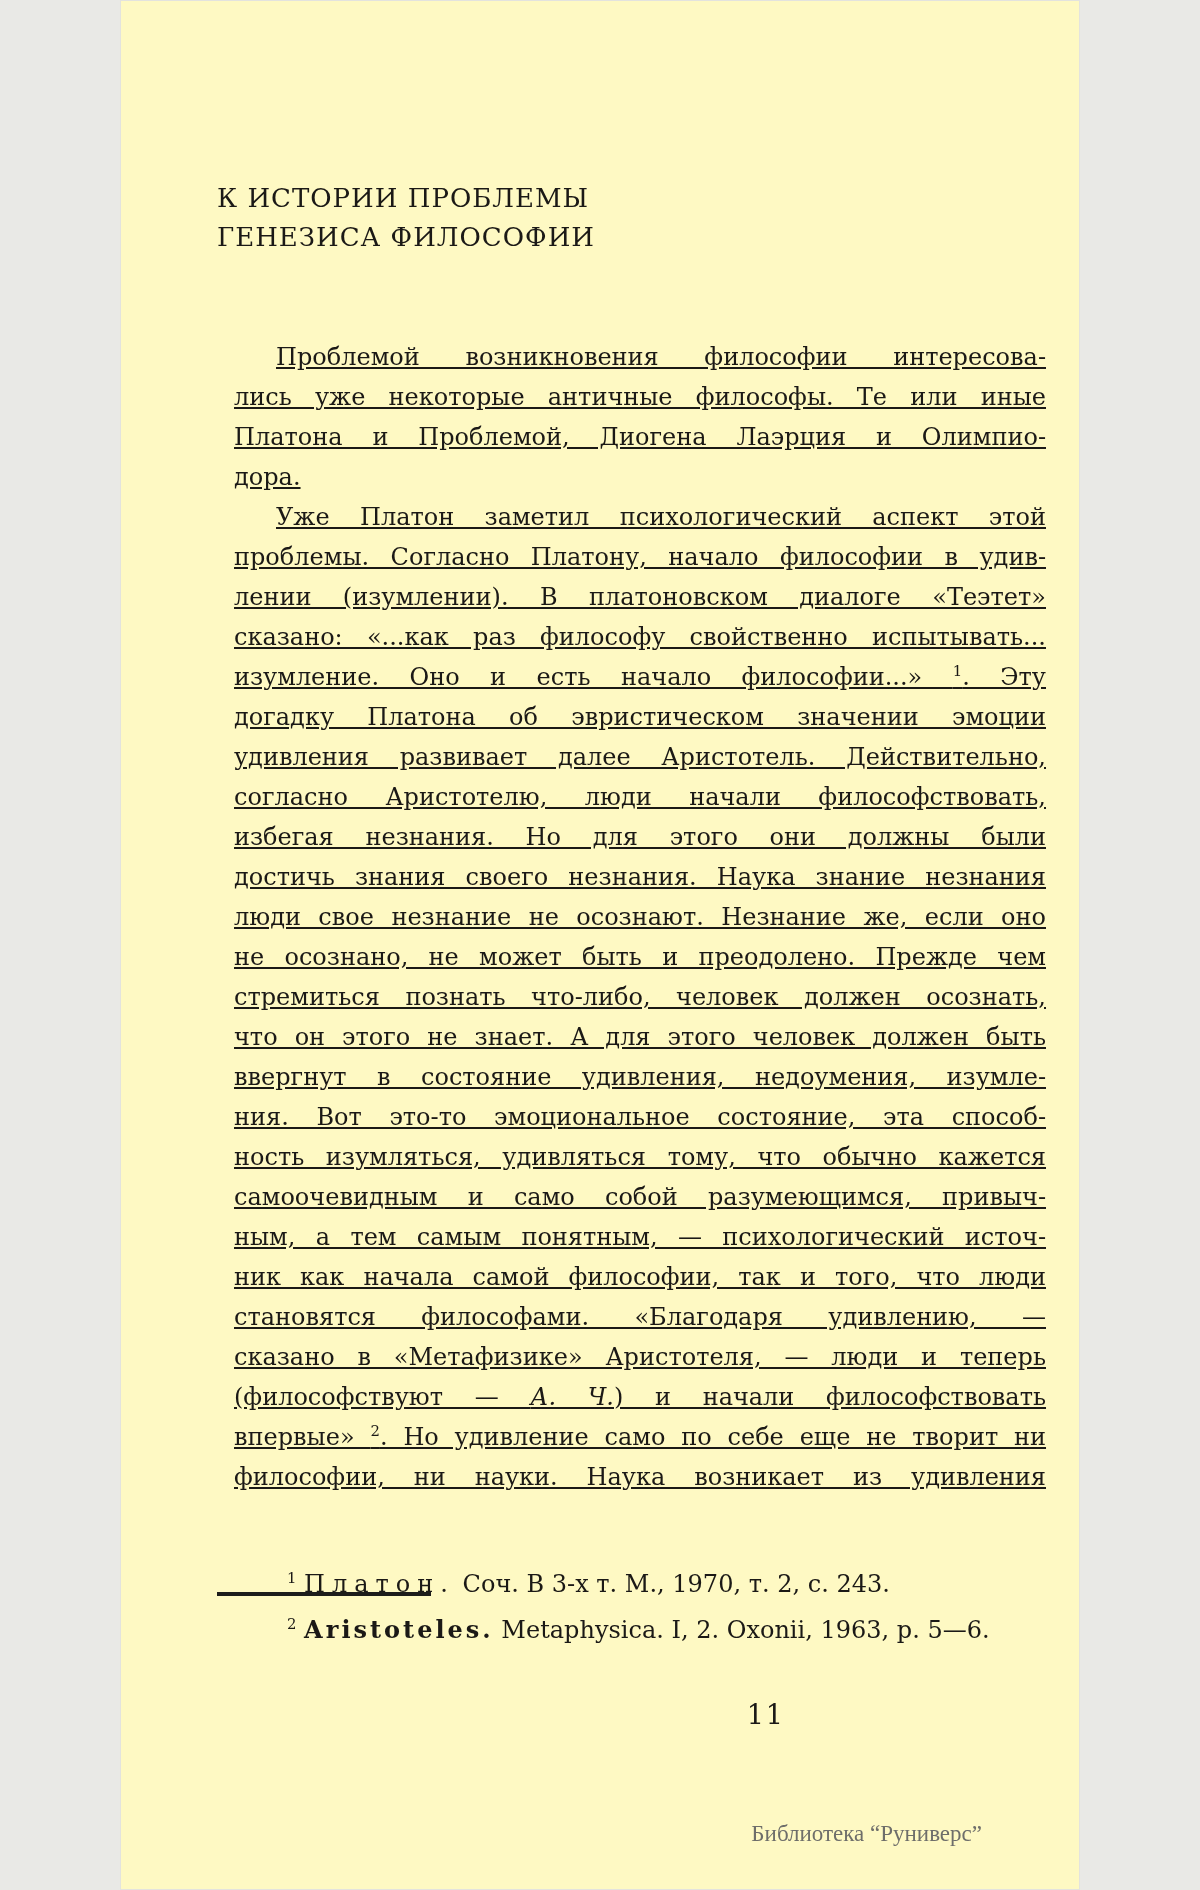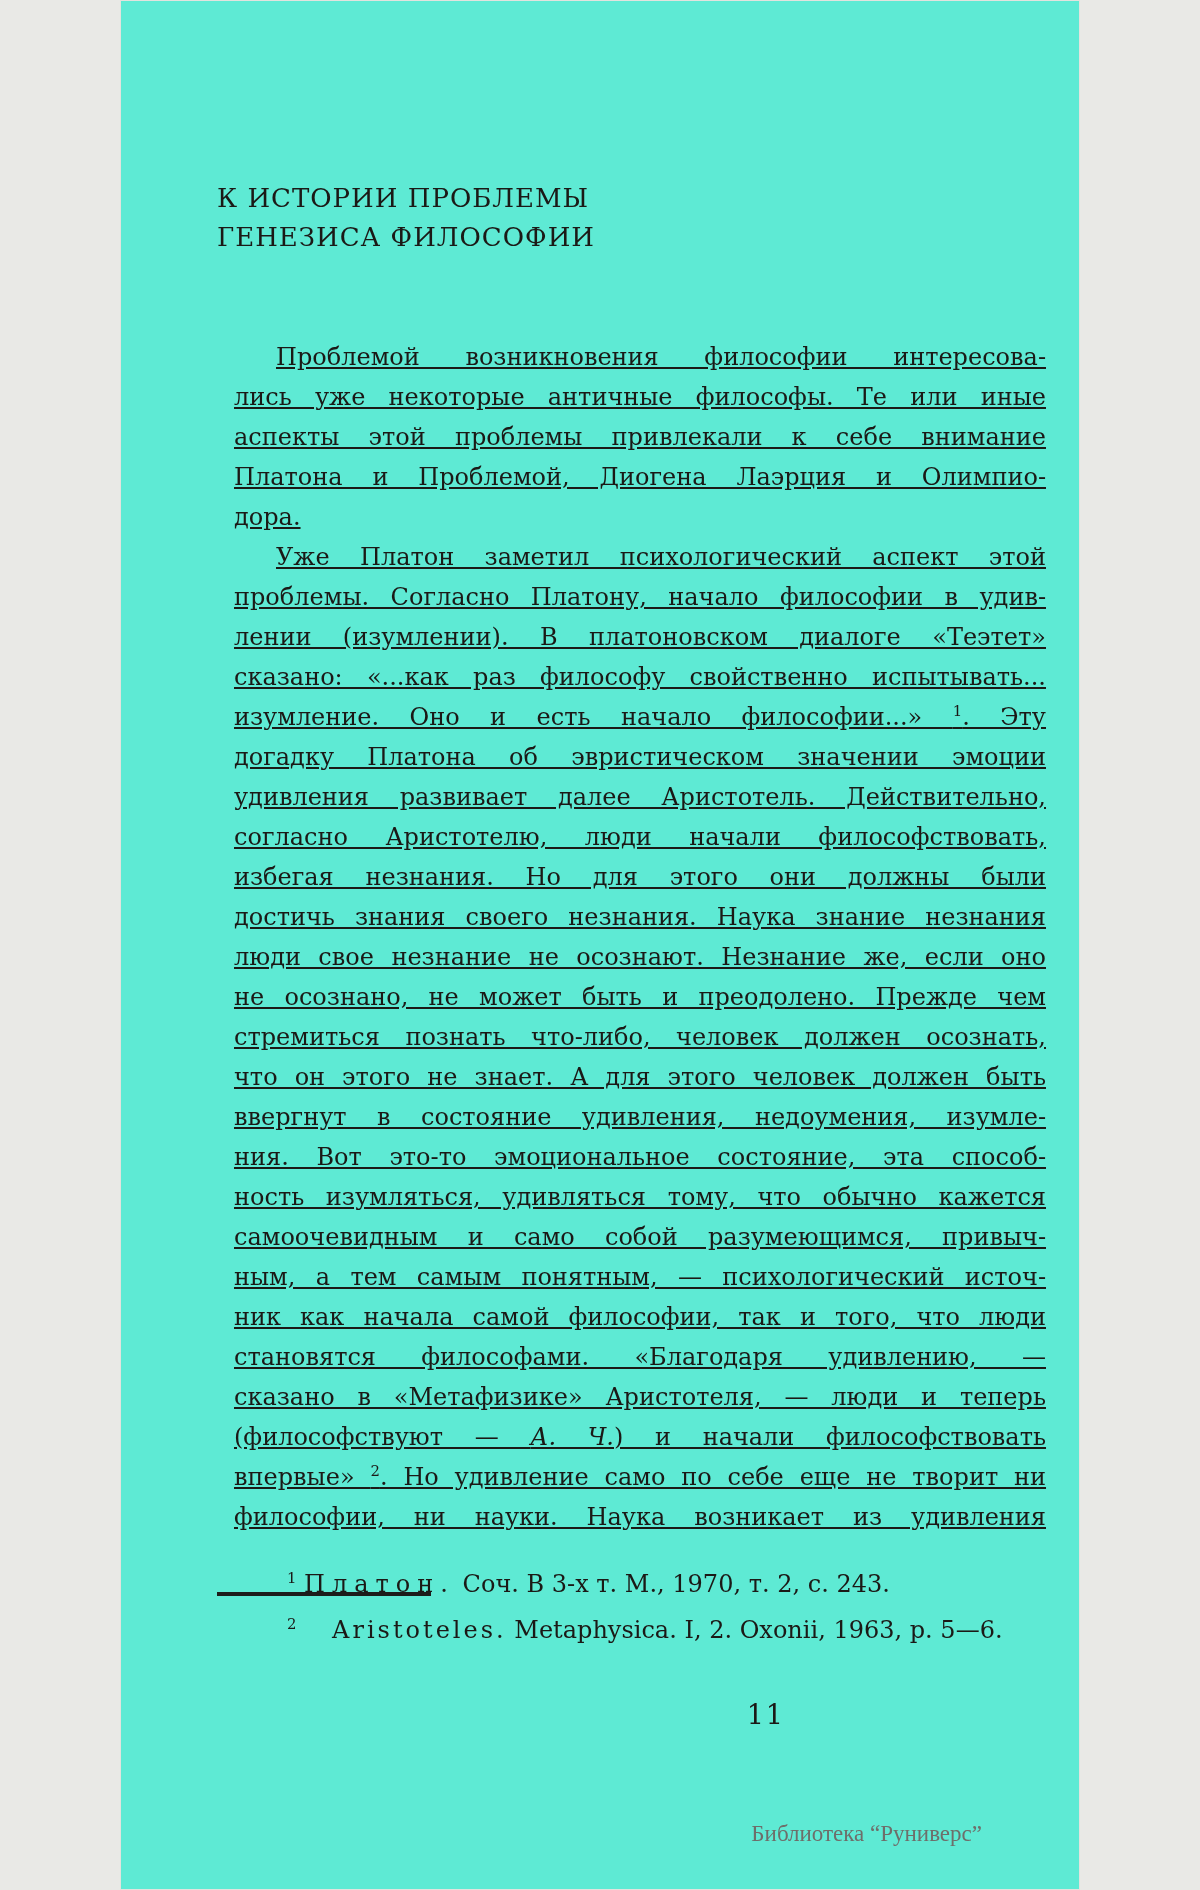--- a/index.html
+++ b/index.html
@@ -1,20 +1,20 @@
 <!DOCTYPE html>
 <html><head>
 <meta charset="utf-8">
 <style>
   html,body { margin:0; padding:0; background:#e9e9e6; }
   .page {
     position:relative;
     width:960px; height:1890px;
     margin:0 auto;
-    background:#5eead4;
+    background:#fef9c3;
     font-family:"DejaVu Serif", serif;
     color:#1b1916;
     overflow:hidden;
     box-sizing:border-box;
     border:1px solid #e3e3de;
   }
   .heading {
     position:absolute; left:96px; top:178px;
     font-size:26px; line-height:39px; letter-spacing:1px;
     white-space:nowrap;
@@ -31,21 +31,21 @@
   .fn-rule {
     position:absolute; left:96px; top:1591px;
     width:214px; height:4px; background:#1d1d1b;
   }
   .footnotes {
     position:absolute; left:96px; top:1560px; width:830px;
     font-size:24px; line-height:46px;
   }
   .footnotes .line { padding-left:70px; min-height:46px; white-space:nowrap; }
   .sp  { letter-spacing:7px; }
-  .bsp { font-weight:normal; letter-spacing:3px;margin-left:28px; }
+  .bsp { font-weight:bold; letter-spacing:3px; }
   .page-number {
     position:absolute; right:294px; top:1698px;
     font-size:27px; letter-spacing:2px;
   }
   .watermark {
     position:absolute; right:97px; top:1820px;
     font-size:23px; color:#6e6e6a;
     font-family:"Liberation Serif", serif;
   }
 </style>
@@ -56,21 +56,20 @@
 
   <div class="heading">
     <div>К ИСТОРИИ ПРОБЛЕМЫ</div>
     <div>ГЕНЕЗИСА ФИЛОСОФИИ</div>
   </div>
 
   <div class="body-col">
       <div>
         <div class="line jfull indent">Проблемой возникновения философии интересова-</div>
         <div class="line jfull">лись уже некоторые античные философы. Те или иные</div>
-        <div class="line jfull">аспекты этой проблемы привлекали к себе внимание</div>
         <div class="line jfull">Платона и Проблемой, Диогена Лаэрция и Олимпио-</div>
         <div class="line">дора.</div>
       </div>
       <div>
         <div class="line jfull indent">Уже Платон заметил психологический аспект этой</div>
         <div class="line jfull">проблемы. Согласно Платону, начало философии в удив-</div>
         <div class="line jfull">лении (изумлении). В платоновском диалоге «Теэтет»</div>
         <div class="line jfull">сказано: «...как раз философу свойственно испытывать...</div>
         <div class="line jfull">изумление. Оно и есть начало философии...» <sup>1</sup>. Эту</div>
         <div class="line jfull">догадку Платона об эвристическом значении эмоции</div>

